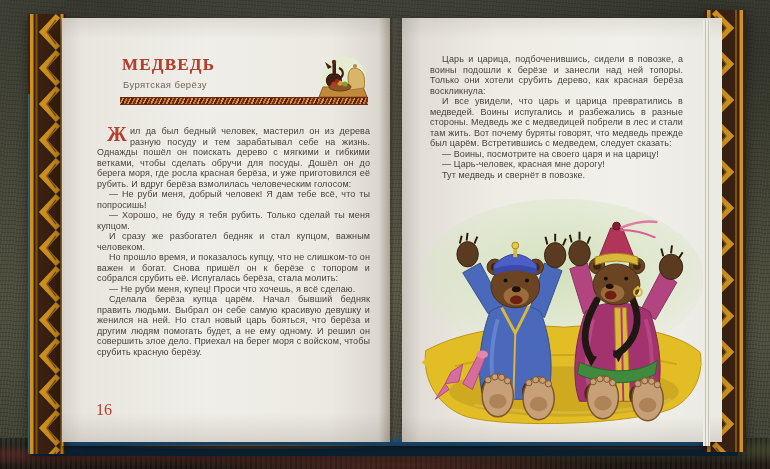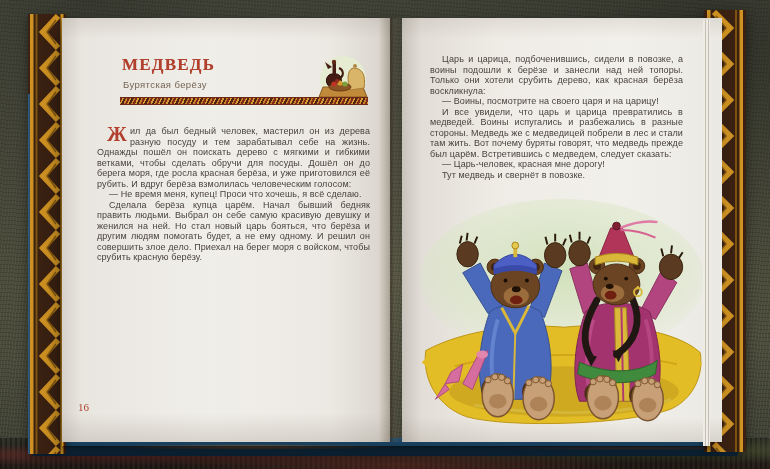--- a/index.html
+++ b/index.html
@@ -60,22 +60,22 @@
   .vignette{position:absolute;left:251px;top:36px;width:60px;height:55px;}
   .divider{position:absolute;left:58px;top:79px;width:248px;height:8px;
     border-top:1px solid #6e2a16;border-bottom:1px solid #6e2a16;
     background:repeating-linear-gradient(115deg,#7e2c18 0 2px,#d99d35 2px 3.5px,#4f2212 3.5px 5.5px,#c77f2a 5.5px 7px);}
   .btext{position:absolute;left:35px;top:108px;width:273px;
     font-size:9px;line-height:10.5px;letter-spacing:.1px;color:#49423c;text-align:justify;}
   .btext p{margin:0;}
   .indent{text-indent:12px;}
   .dropcap{float:left;font-family:"Liberation Serif",serif;font-weight:bold;
     font-size:20px;line-height:17px;color:#b2402e;margin:0 3px 0 10px;}
-  .pagenum{position:absolute;left:16px;top:383px;font-family:"Liberation Serif",serif;
-    font-weight:normal;font-size:11px;color:#b2402e;}
+  .pagenum{position:absolute;left:34px;top:383px;font-family:"Liberation Serif",serif;
+    font-weight:normal;font-size:16px;color:#b2402e;}
 
   
   .btext-r{position:absolute;left:28px;top:36px;width:253px;
     font-size:9px;line-height:10.5px;letter-spacing:.1px;color:#49423c;text-align:justify;}
   .btext-r p{margin:0;text-indent:12px;}
   .bears{position:absolute;left:14px;top:180px;width:292px;height:240px;}
 </style>
 </head>
 <body>
 
@@ -138,34 +138,38 @@
           <circle cx="21" cy="30" r="2.6" fill="#c03527"></circle>
           <circle cx="27" cy="29" r="2.6" fill="#d79c2e"></circle>
           <circle cx="32" cy="30" r="2.6" fill="#7fa03a"></circle>
           <circle cx="24" cy="27" r="2" fill="#952d20"></circle>
         </svg>
 
         <div class="divider"></div>
 
         <div class="btext">
           <p class="para"><span class="dropcap">Ж</span><span>ил да был бедный человек, мастерил он из дерева разную посуду и тем зарабатывал себе на жизнь. Однажды пошёл он поискать дерево с мягкими и гибкими ветками, чтобы сделать обручи для посуды. Дошёл он до берега моря, где росла красная берёза, и уже приготовился её рубить. И вдруг берёза взмолилась человеческим голосом:</span></p>
-          <p class="indent">— Не время меня, купец! Проси что хочешь, я всё сделаю.</p>
+          <p class="indent">— Не руби меня, добрый человек! Я дам тебе всё, что ты попросишь!</p>
+          <p class="indent">— Хорошо, не буду я тебя рубить. Только сделай ты меня купцом.</p>
+          <p class="indent">И сразу же разбогател бедняк и стал купцом, важным человеком.</p>
+          <p class="indent">Но прошло время, и показалось купцу, что не слишком-то он важен и богат. Снова пришёл он к берёзе с топором и собрался срубить её. Испугалась берёза, стала молить:</p>
+          <p class="indent">— Не руби меня, купец! Проси что хочешь, я всё сделаю.</p>
           <p class="indent">Сделала берёза купца царём. Начал бывший бедняк править людьми. Выбрал он себе самую красивую девушку и женился на ней. Но стал новый царь бояться, что берёза и другим людям помогать будет, а не ему одному. И решил он совершить злое дело. Приехал на берег моря с войском, чтобы срубить красную берёзу.</p>
         </div>
 
         <div class="pagenum">16</div>
       </div>
 
       <div class="spine"></div>
 
       <div class="page page-right">
         <div class="btext-r">
           <p>Царь и царица, подбоченившись, сидели в повозке, а воины подошли к берёзе и занесли над ней топоры. Только они хотели срубить дерево, как красная берёза воскликнула:</p>
+          <p>И все увидели, что царь и царица превратились в медведей. Воины испугались и разбежались в разные стороны. Медведь же с медведицей побрели в лес и стали там жить. Вот почему буряты говорят, что медведь прежде был царём. Встретившись с медведем, следует сказать:</p>
           <p>— Воины, посмотрите на своего царя и на царицу!</p>
-          <p>И все увидели, что царь и царица превратились в медведей. Воины испугались и разбежались в разные стороны. Медведь же с медведицей побрели в лес и стали там жить. Вот почему буряты говорят, что медведь прежде был царём. Встретившись с медведем, следует сказать:</p>
           <p>— Царь-человек, красная мне дорогу!</p>
           <p>Тут медведь и свернёт в повозке.</p>
         </div>
 
         <svg class="bears" viewBox="0 0 300 245" aria-label="Медведь-царь и медведица-царица в бурятских нарядах на жёлтой повозке">
           <defs>
             <radialGradient id="halo" cx="50%" cy="45%" r="60%">
               <stop offset="0%" stop-color="#cfe0b8" stop-opacity=".95"></stop>
               <stop offset="70%" stop-color="#d8e6c4" stop-opacity=".5"></stop>
               <stop offset="100%" stop-color="#d8e6c4" stop-opacity="0"></stop>

